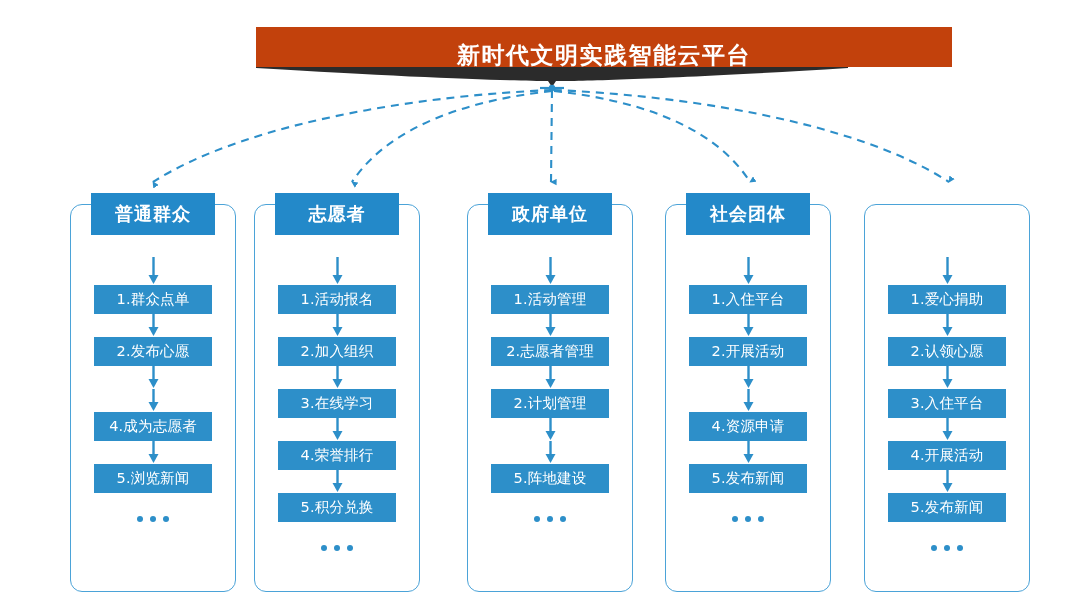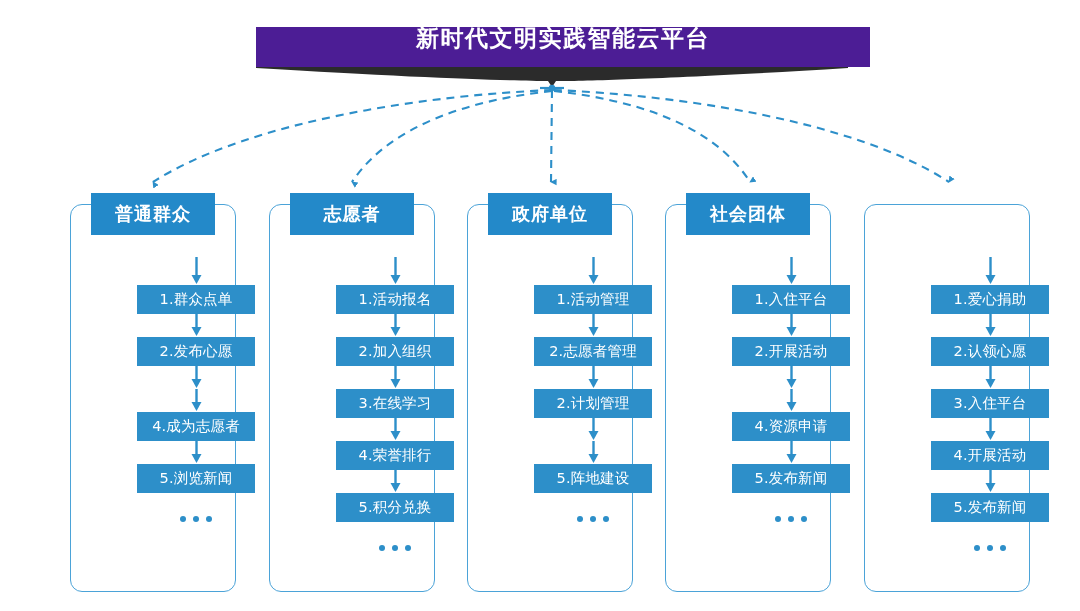--- a/index.html
+++ b/index.html
@@ -26,25 +26,25 @@
     position: absolute;
     left: 256px;
     top: 27px;
     width: 592px;
     height: 62px;
   }
   .banner-bar {
     position: absolute;
     left: 0;
     top: 0;
-    width: 614px;
+    width: 696px;
     height: 40px;
-    background: #4c1d95;
+    background: #c2410c;
     display: flex;
-    align-items: flex-start;
+    align-items: flex-end;
     justify-content: center;
   }
   .banner-title {
     color: #ffffff;
     font-size: 23px;
     font-weight: bold;
     letter-spacing: 1.5px;
     line-height: 1;
     white-space: nowrap;
   }
@@ -75,21 +75,21 @@
     width: 1080px;
     height: 611px;
   }
   .column {
     position: absolute;
     top: 204px;
     width: 166px;
     height: 388px;
   }
   .col-0 { left: 70px; }
-  .col-1 { left: 269px; }
+  .col-1 { left: 254px; }
   .col-2 { left: 467px; }
   .col-3 { left: 665px; }
   .col-4 { left: 864px; }
 
   .col-frame {
     position: absolute;
     left: 0;
     top: 0;
     width: 100%;
     height: 100%;
@@ -126,21 +126,20 @@
     position: absolute;
     left: 0;
     top: 0;
     width: 100%;
     height: 100%;
     display: flex;
     flex-direction: column;
     align-items: center;
     padding-top: 53px;
     box-sizing: border-box;
-    margin-left: 43px;
   }
 
   .step-arrow {
     width: 13px;
     height: 23px;
     flex: 0 0 auto;
     display: block;
   }
   .step-arrow.first { height: 28px; }
 

